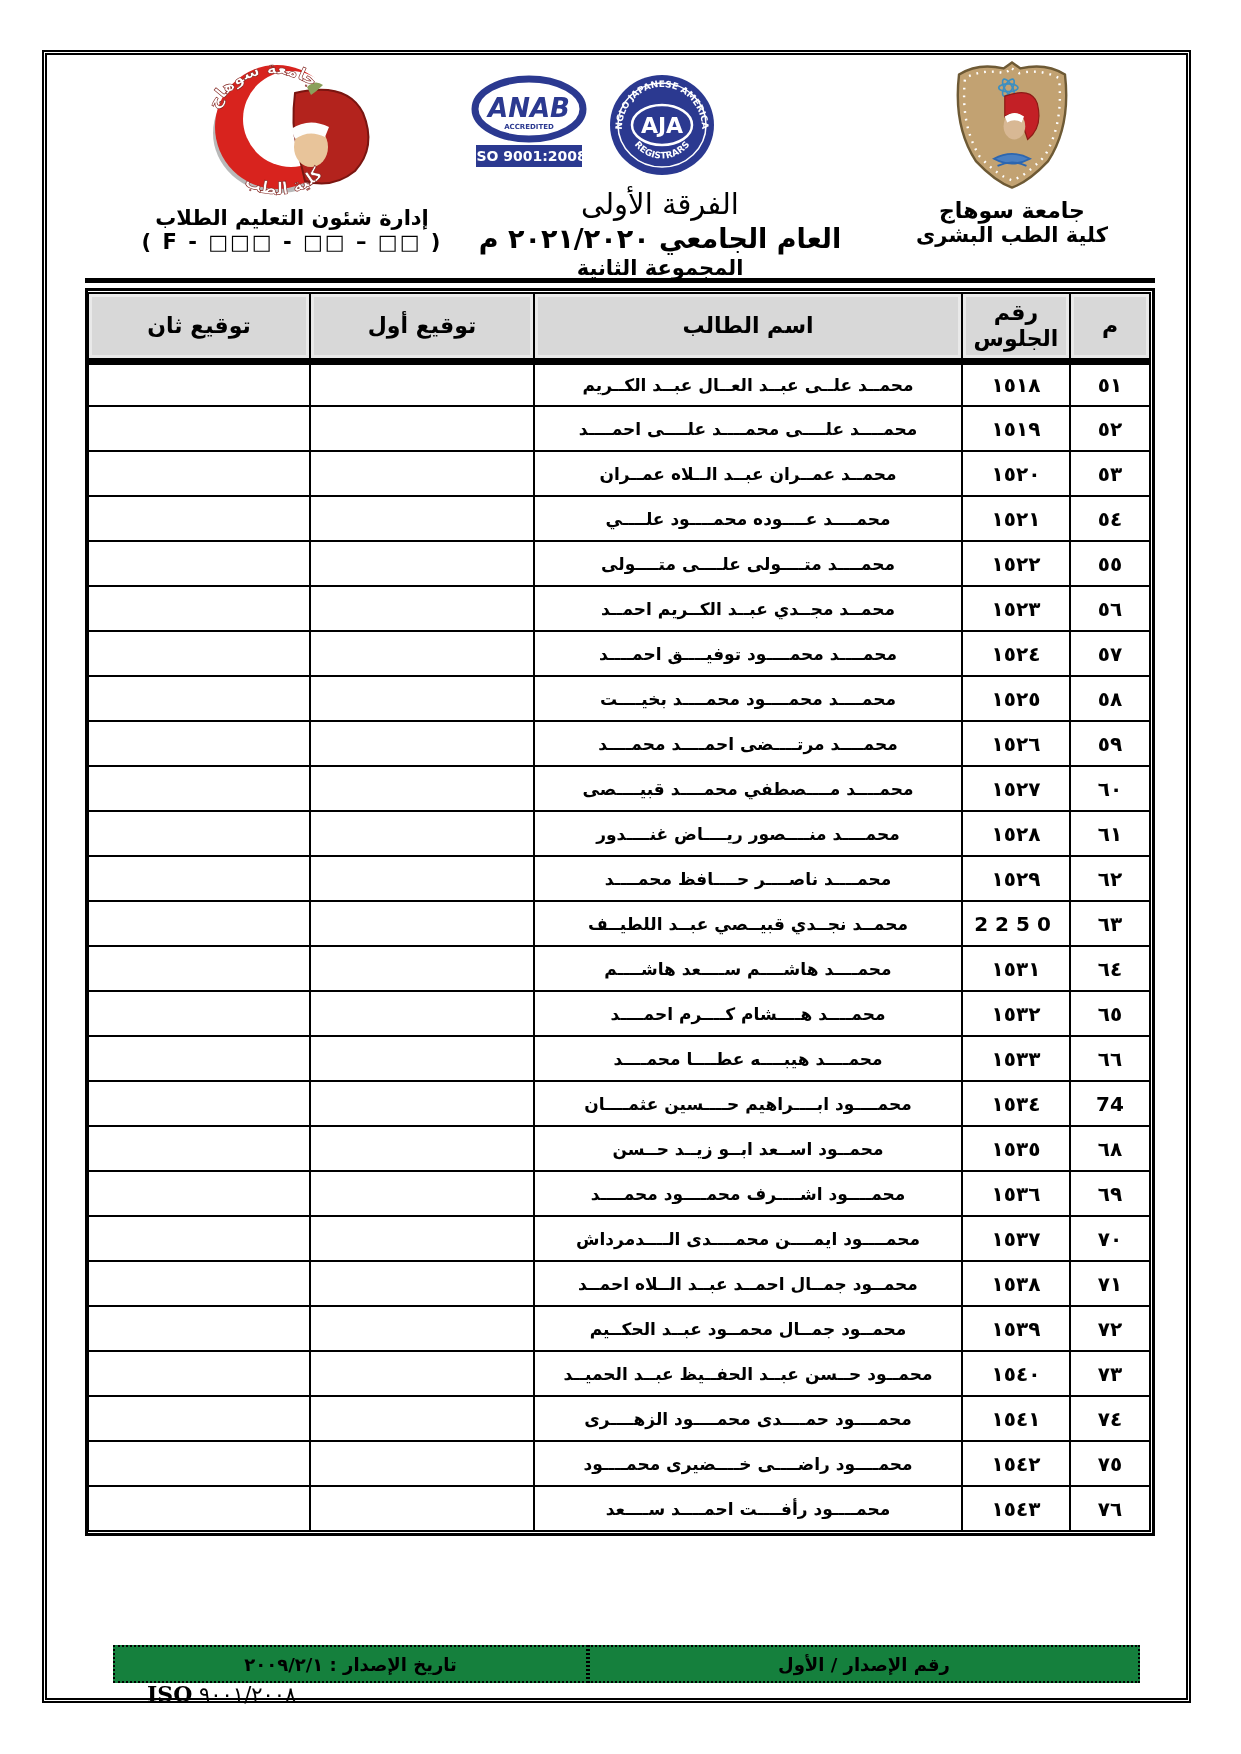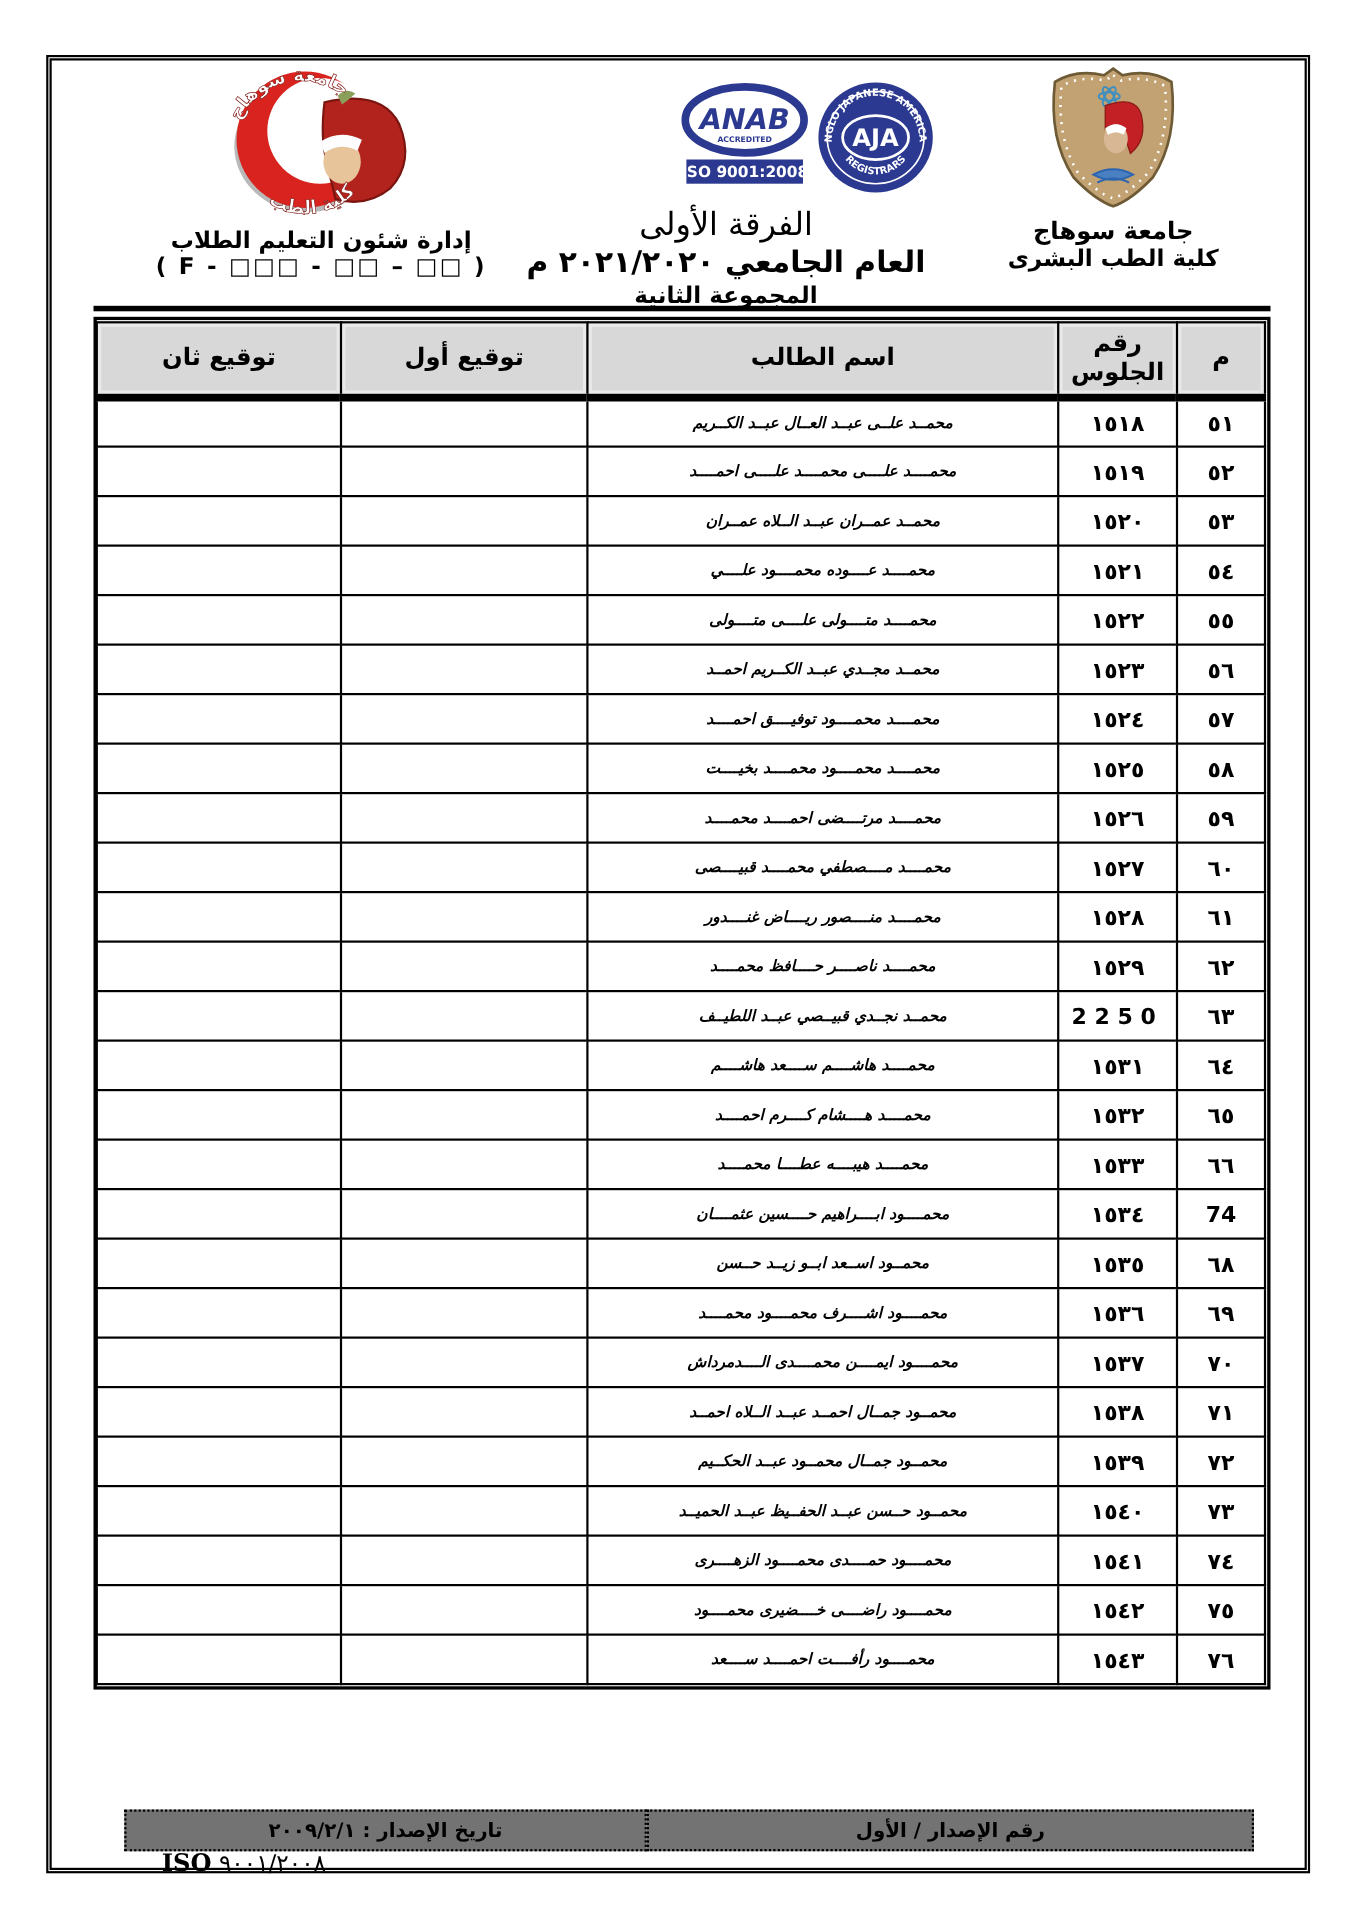--- a/index.html
+++ b/index.html
@@ -9,21 +9,21 @@
   }
   .frame{
     position:absolute;top:50px;left:42px;width:1149px;height:1653px;
     border:5px double #000;box-sizing:border-box;
   }
   
   .hdr-right{position:absolute;top:5px;right:14px;width:320px;text-align:center;}
   .hdr-right .uni{font-size:22px;font-weight:bold;margin-top:4px;}
   .hdr-right .fac{font-size:21px;font-weight:bold;}
   .hdr-center{position:absolute;top:18px;left:423px;width:380px;text-align:center;}
-  .logos{display:flex;justify-content:flex-end;align-items:flex-start;gap:6px;direction:ltr;}
+  .logos{display:flex;justify-content:flex-start;align-items:flex-start;gap:20px;direction:ltr;}
   .hdr-center .l1{font-size:29px;font-weight:normal;margin-top:10px;}
   .hdr-center .l2{font-size:27px;font-weight:bold;margin-top:2px;}
   .hdr-center .l3{font-size:21px;font-weight:bold;margin-top:2px;}
   .hdr-left{position:absolute;top:0px;left:40px;width:410px;text-align:center;}
   .hdr-left .dept{font-size:21px;font-weight:bold;margin-top:2px;}
   .hdr-left .code{font-size:21px;font-weight:bold;direction:ltr;letter-spacing:2px;}
   .hdr-rule{position:absolute;top:223px;left:38px;width:1070px;height:5px;background:#000;}
   
   .table-wrap{
     position:absolute;top:233px;left:38px;width:1070px;
@@ -31,24 +31,24 @@
   }
   table.roster{border-collapse:collapse;width:100%;table-layout:fixed;}
   table.roster th,table.roster td{border:2px solid #000;box-sizing:border-box;}
   table.roster th{
     background:#d8d8d8;height:68px;font-size:22px;font-weight:bold;line-height:1.15;
     border-bottom:7px solid #000;box-shadow:inset 0 0 0 3px #e9e9e9;padding:2px;
   }
   table.roster td{height:45px;text-align:center;vertical-align:middle;padding:0 6px;}
   td.c-index{font-size:20px;font-weight:bold;}
   td.c-seat{font-size:20px;font-weight:bold;letter-spacing:7px;}
-  td.c-name{font-size:14px;font-weight:bold;white-space:nowrap;overflow:hidden;font-style:italic;}
+  td.c-name{font-size:17px;font-weight:bold;white-space:nowrap;overflow:hidden;}
   
   .fbox{position:absolute;top:1590px;height:38px;border:2px dotted #000;box-sizing:border-box;
-        display:flex;align-items:center;justify-content:center;font-size:18px;font-weight:bold;background:#737373;}
+        display:flex;align-items:center;justify-content:center;font-size:18px;font-weight:bold;background:#15803d;}
   .fbox.right{left:541px;width:552px;}
   .fbox.left{left:66px;width:475px;}
   .iso-line{position:absolute;top:1626px;left:100px;direction:ltr;font-size:21px;}
   .iso-line .iso-latin{font-family:"DejaVu Serif",serif;font-weight:bold;font-size:22px;}
   .iso-line .iso-digits{font-weight:normal;}
   svg text{font-family:"DejaVu Sans",sans-serif;}
 </style>
 </head>
 <body>
 

